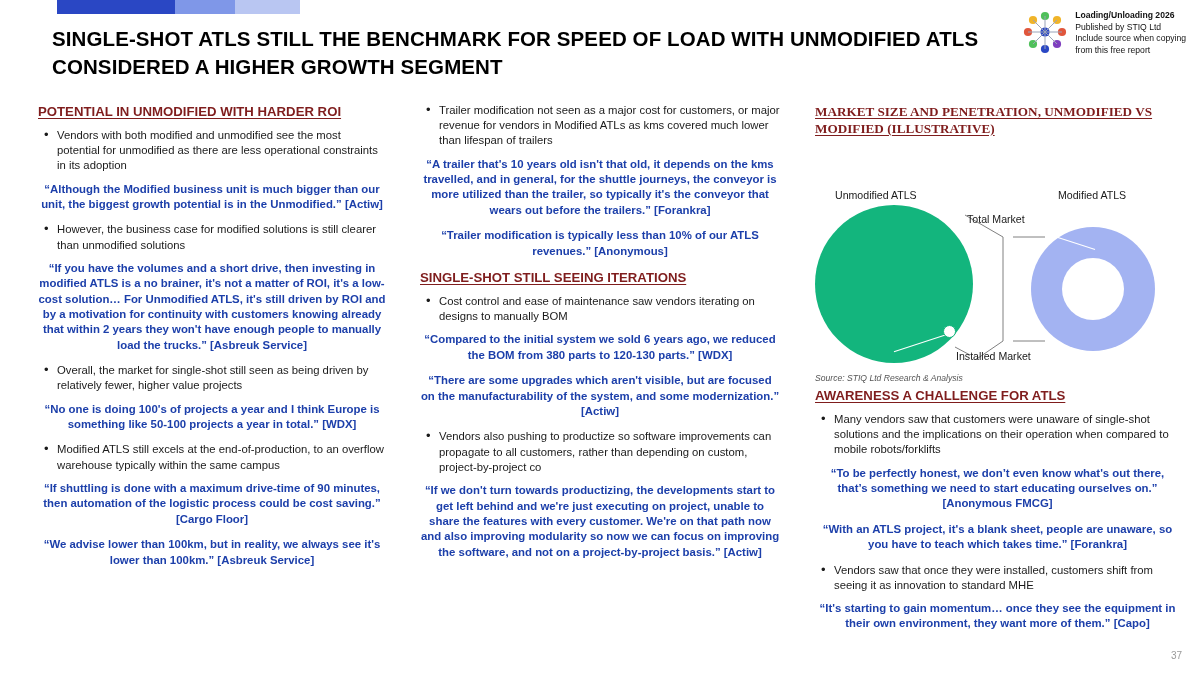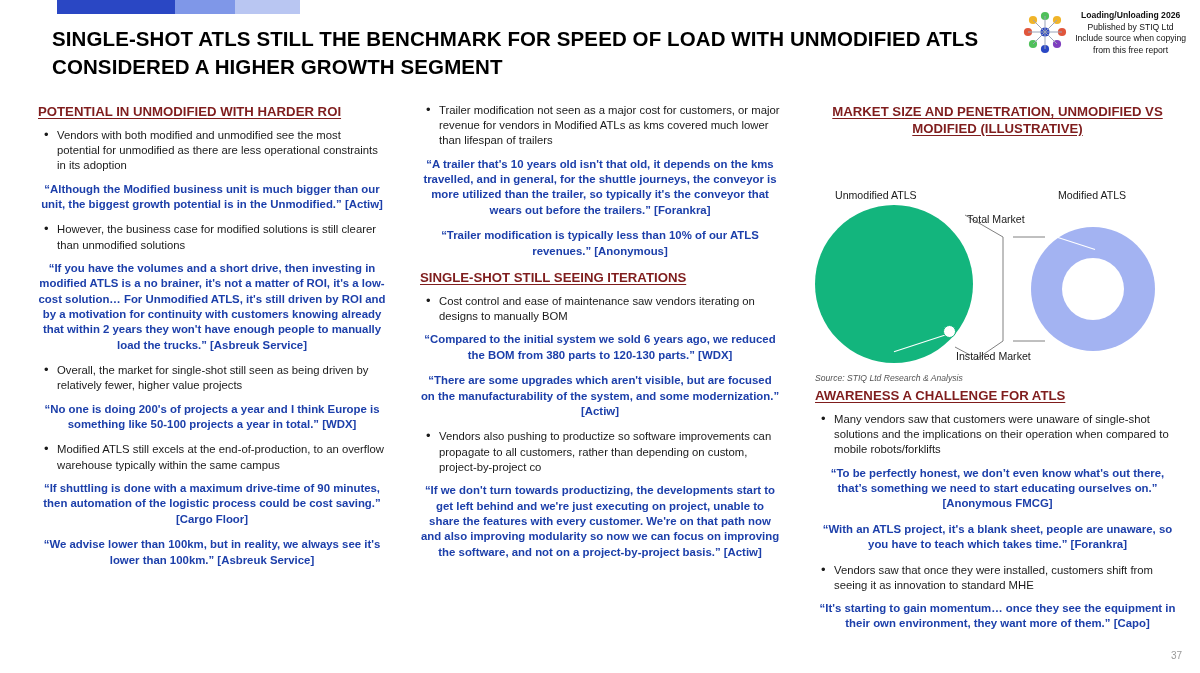--- a/index.html
+++ b/index.html
@@ -36,38 +36,38 @@
     letter-spacing: 0.1px;
   }
 
   
   .logo-block {
     position: absolute; right: 14px; top: 10px;
     display: flex; align-items: flex-start; gap: 8px;
   }
   .logo-mark { width: 44px; height: 44px; position: relative; }
   .logo-text {
-    text-align: center;
+    text-align: left;
     font-size: 8.6px; line-height: 11.5px;
     color: #111; font-weight: bold;
   }
   .logo-text .sub { font-weight: normal; }
 
   
   .col { position: absolute; top: 103px; }
   .col1 { left: 38px;  width: 348px; }
   .col2 { left: 420px; width: 360px; }
   .col3 { left: 815px; width: 365px; }
 
   h2.sec {
     font-size: 13.2px; font-weight: bold; color: #7f1d1d;
     margin: 0 0 8px 0; text-decoration: underline;
     text-underline-offset: 2px; line-height: 17px;
   }
-  h2.sec.center { text-align: center; }
+  h2.sec.center { text-align: left; font-family: Liberation Serif, serif; }
 
   ul.bl { list-style: none; margin: 0 0 8px 0; padding: 0; }
   ul.bl li {
     position: relative;
     padding-left: 19px;
     font-size: 11.3px; line-height: 15.2px;
     color: #1a1a1a; margin-bottom: 7px;
   }
   ul.bl li::before {
     content: "•";
@@ -189,21 +189,21 @@
       <li>Vendors with both modified and unmodified see the most potential for unmodified as there are less operational constraints in its adoption</li>
     </ul>
     <p class="quote">“Although the Modified business unit is much bigger than our unit, the biggest growth potential is in the Unmodified.” [Actiw]</p>
     <ul class="bl">
       <li>However, the business case for modified solutions is still clearer than unmodified solutions</li>
     </ul>
     <p class="quote">“If you have the volumes and a short drive, then investing in modified ATLS is a no brainer, it's not a matter of ROI, it's a low-cost solution… For Unmodified ATLS, it's still driven by ROI and by a motivation for continuity with customers knowing already that within 2 years they won't have enough people to manually load the trucks.” [Asbreuk Service]</p>
     <ul class="bl">
       <li>Overall, the market for single-shot still seen as being driven by relatively fewer, higher value projects</li>
     </ul>
-    <p class="quote">“No one is doing 200's of projects a year and I think Europe is something like 50-100 projects a year in total.” [WDX]</p>
+    <p class="quote">“No one is doing 100's of projects a year and I think Europe is something like 50-100 projects a year in total.” [WDX]</p>
     <ul class="bl">
       <li>Modified ATLS still excels at the end-of-production, to an overflow warehouse typically within the same campus</li>
     </ul>
     <p class="quote">“If shuttling is done with a maximum drive-time of 90 minutes, then automation of the logistic process could be cost saving.” [Cargo Floor]</p>
     <p class="quote">“We advise lower than 100km, but in reality, we always see it's lower than 100km.” [Asbreuk Service]</p>
   </div>
 
   <div class="col col2">
     <ul class="bl">
       <li>Trailer modification not seen as a major cost for customers, or major revenue for vendors in Modified ATLs as kms covered much lower than lifespan of trailers</li>

